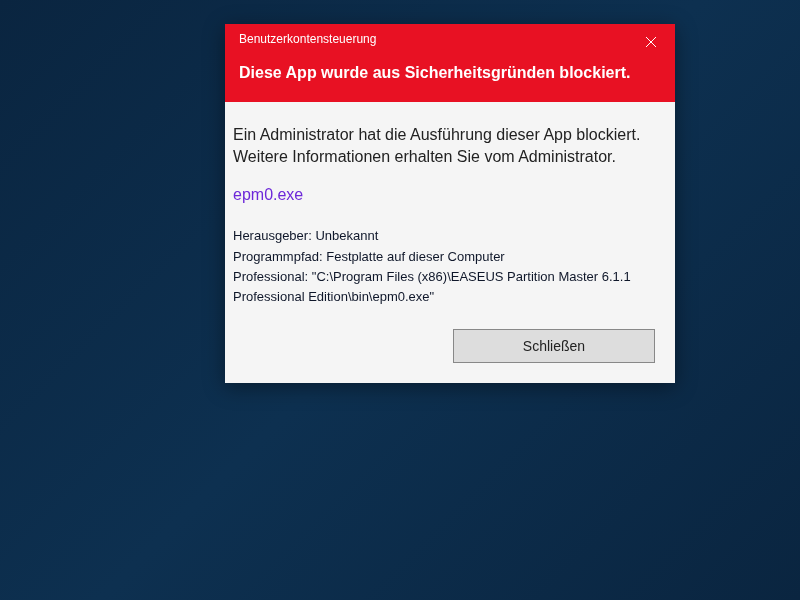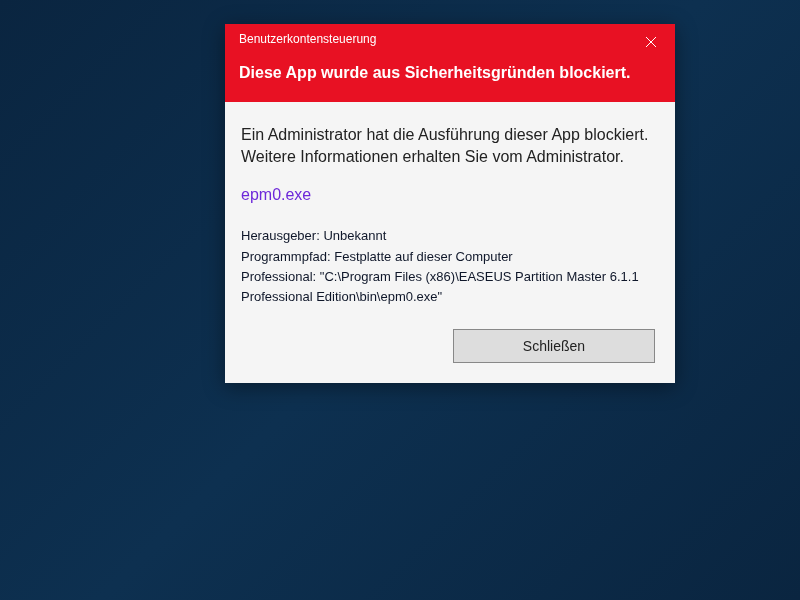--- a/index.html
+++ b/index.html
@@ -45,21 +45,21 @@
       font-size: 14px;
       color: #fff;
     }
     .header-message {
       font-size: 16px;
       line-height: 1.35;
       font-weight: 700;
     }
     .body {
       background: #f5f5f5;
-      padding: 22px 20px 20px 16px;
+      padding: 22px 20px 20px 8px;
     }
     .explanation {
       font-size: 16px;
       color: #222;
       line-height: 1.4;
       margin-bottom: 18px;
     }
     .filename {
       font-size: 16px;
       color: #6d28d9;

